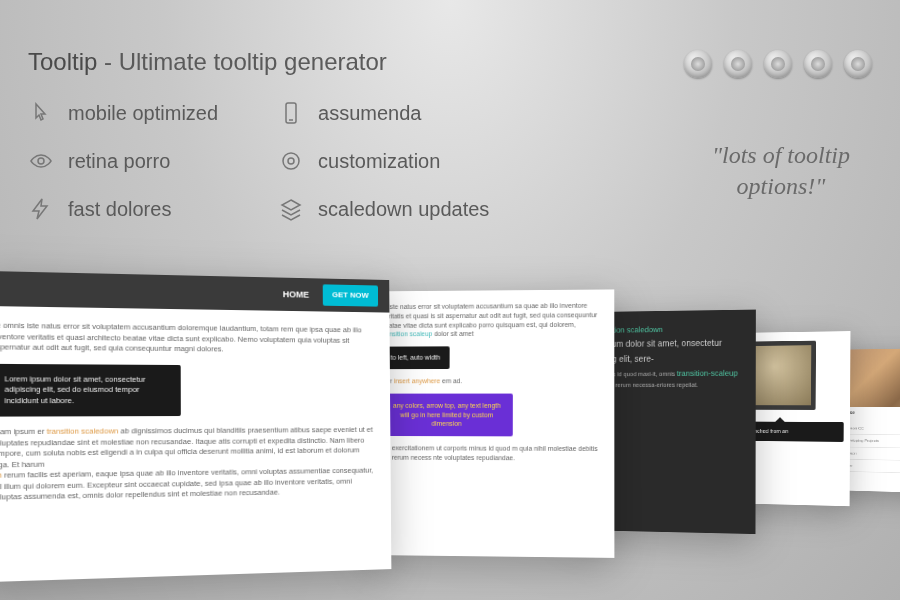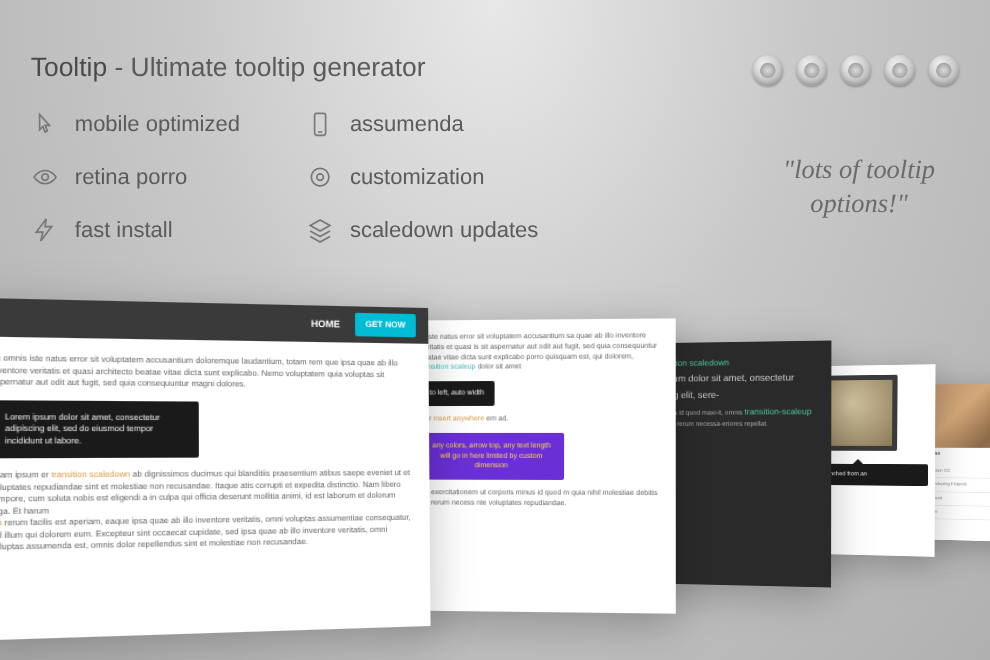--- a/index.html
+++ b/index.html
@@ -84,21 +84,21 @@
           </svg>
         </span>
       <span>retina porro</span>
     </div>
     <div class="fitem">
       <span class="ficon">
           <svg viewBox="0 0 24 24">
             <path d="M13 2L4 14h6l-2 8 10-13h-6z"></path>
           </svg>
         </span>
-      <span>fast install</span>
+      <span>fast dolores</span>
     </div>
   </div>
   <div class="fcol">
     <div class="fitem">
       <span class="ficon">
           <svg viewBox="0 0 24 24">
             <rect x="7" y="2" width="10" height="20" rx="2"></rect>
             <line x1="10" y1="19" x2="14" y2="19"></line>
           </svg>
         </span>

